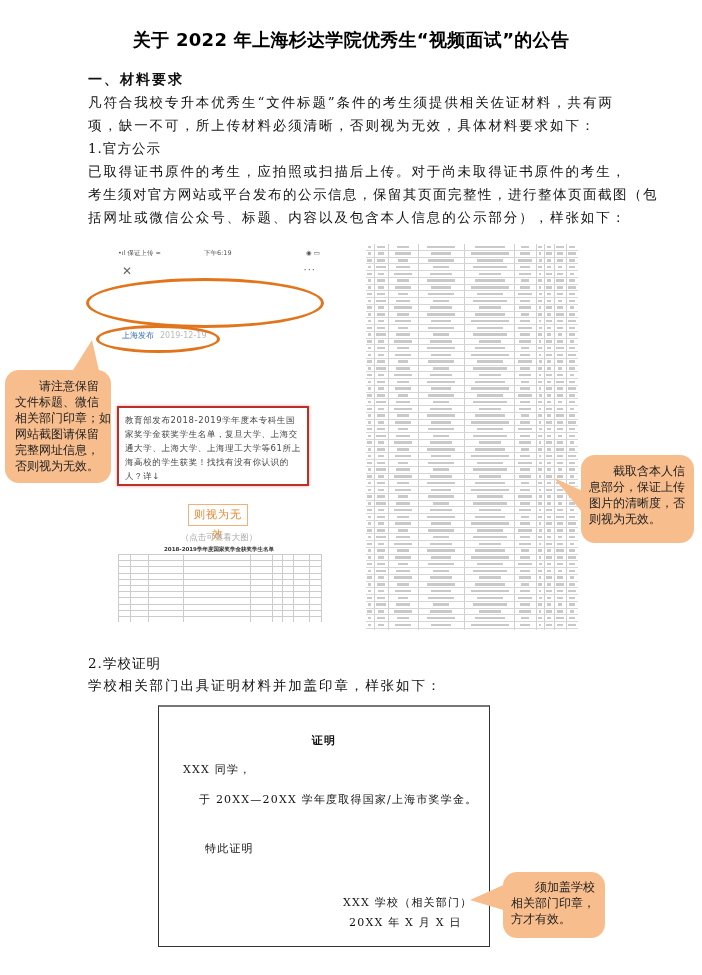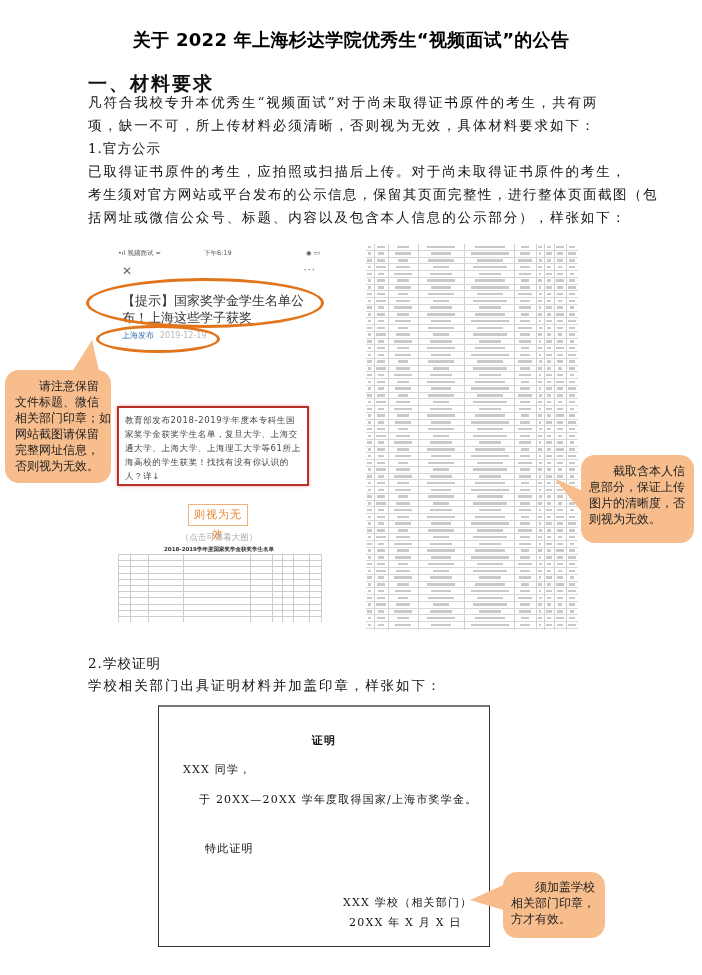--- a/index.html
+++ b/index.html
@@ -5,21 +5,21 @@
     * { box-sizing: border-box; margin: 0; padding: 0; }
     html, body { width: 702px; height: 975px; background: #ffffff; overflow: hidden; }
     body { position: relative; font-family: "DejaVu Serif", "Liberation Serif", serif; color: #111; }
 
     .title {
       position: absolute; left: 0; top: 28px; width: 702px; text-align: center;
       font-family: "DejaVu Sans", "Liberation Sans", sans-serif;
       font-weight: bold; font-size: 18px; letter-spacing: 0.3px; color: #000;
     }
     .sec-heading {
-      position: absolute; left: 88px; top: 71px; font-size: 19px; font-weight: bold; letter-spacing: 2px;
+      position: absolute; left: 88px; top: 71px; font-size: 14px; font-weight: bold; letter-spacing: 2px;
     }
     .para {
       position: absolute; font-size: 13.5px; line-height: 22.5px; letter-spacing: 1.9px; color: #111;
       white-space: nowrap;
     }
 
     
     .phone {
       position: absolute; left: 112px; top: 246px; width: 214px; height: 376px; background: #fff; overflow: hidden;
       font-family: "DejaVu Sans", "Liberation Sans", sans-serif;
@@ -86,37 +86,36 @@
     .cert .c-title { position: absolute; left: 0; top: 26px; width: 100%; text-align: center; font-weight: bold; font-size: 11px; }
     .cert .c-line { position: absolute; white-space: nowrap; }
   </style>
 </head>
 <body>
 
 <div class="title">关于 2022 年上海杉达学院优秀生“视频面试”的公告</div>
 
 <div class="sec-heading">一、材料要求</div>
 
-<div class="para" style="left:88px; top:91px;">凡符合我校专升本优秀生“视频面试”对于尚未取得证书原件的考生，共有两</div>
+<div class="para" style="left:88px; top:91px;">凡符合我校专升本优秀生“文件标题”条件的考生须提供相关佐证材料，共有两</div>
 <div class="para" style="left:88px; top:114px;">项，缺一不可，所上传材料必须清晰，否则视为无效，具体材料要求如下：</div>
 
 <div class="para" style="left:88px; top:137px; letter-spacing:1px;">1.官方公示</div>
 <div class="para" style="left:88px; top:160px;">已取得证书原件的考生，应拍照或扫描后上传。对于尚未取得证书原件的考生，</div>
 <div class="para" style="left:88px; top:183px; letter-spacing:1.5px;">考生须对官方网站或平台发布的公示信息，保留其页面完整性，进行整体页面截图（包</div>
 <div class="para" style="left:88px; top:206px;">括网址或微信公众号、标题、内容以及包含本人信息的公示部分），样张如下：</div>
 
 <div class="phone">
   <div class="status-bar">
-    <span class="carrier">•ıl 视频面试 ≈</span>
+    <span class="carrier">•ıl 保证上传 ≈</span>
     <span class="time">下午6:19</span>
     <span class="battery">◉ ▭</span>
   </div>
   <span class="close-x">✕</span>
   <span class="more-dots">···</span>
-  <div class="headline">【提示】国家奖学金学生名单公布！上海这些学子获奖</div>
   <div class="pub">
     <span>上海发布</span><span class="date">2019-12-19</span>
   </div>
   <div class="summary-box">教育部发布2018-2019学年度本专科生国家奖学金获奖学生名单，复旦大学、上海交通大学、上海大学、上海理工大学等61所上海高校的学生获奖！找找有没有你认识的人？详↓</div>
   <div class="fudan-tag">则视为无效</div>
   <div class="click-hint">（点击可查看大图）</div>
   <div class="mini-title">2018-2019学年度国家奖学金获奖学生名单</div>
   <table class="mini-table">
     <tbody>
         <tr>

